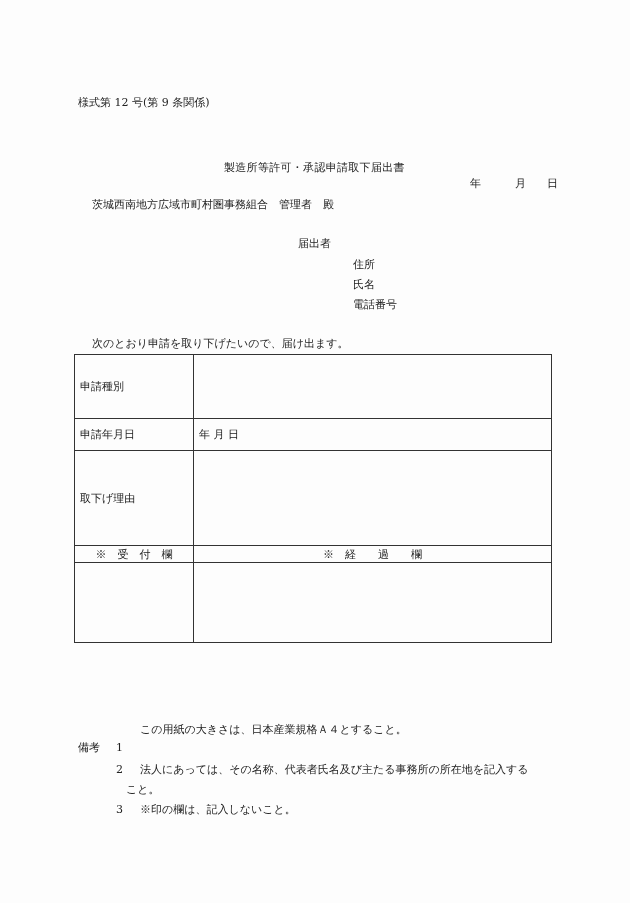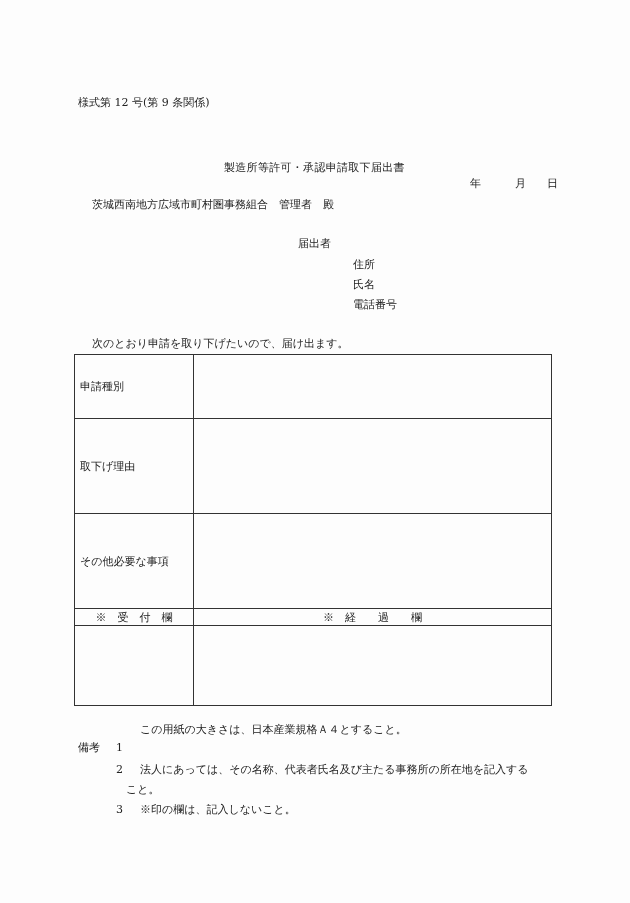--- a/index.html
+++ b/index.html
@@ -59,26 +59,30 @@
 <table id="form-table">
   <colgroup>
       <col class="c1">
       <col class="c2">
     </colgroup>
   <tbody>
       <tr class="r1">
     <td>申請種別</td>
     <td></td>
   </tr>
+  <tr class="r2">
+    <td>申請年月日</td>
+    <td style="position:relative">
+      <span class="d" style="left:150px;top:9px">年</span>
+      <span class="d" style="left:200px;top:9px">月</span>
+      <span class="d" style="left:246px;top:9px">日</span>
+    </td>
+  </tr>
   <tr class="r3">
     <td>取下げ理由</td>
-    <td></td>
-  </tr>
-  <tr class="r4">
-    <td>その他必要な事項</td>
     <td></td>
   </tr>
   <tr class="r5">
     <td>※　受　付　欄</td>
     <td>※　経　　過　　欄</td>
   </tr>
   <tr class="r6">
     <td></td>
     <td></td>
   </tr>

